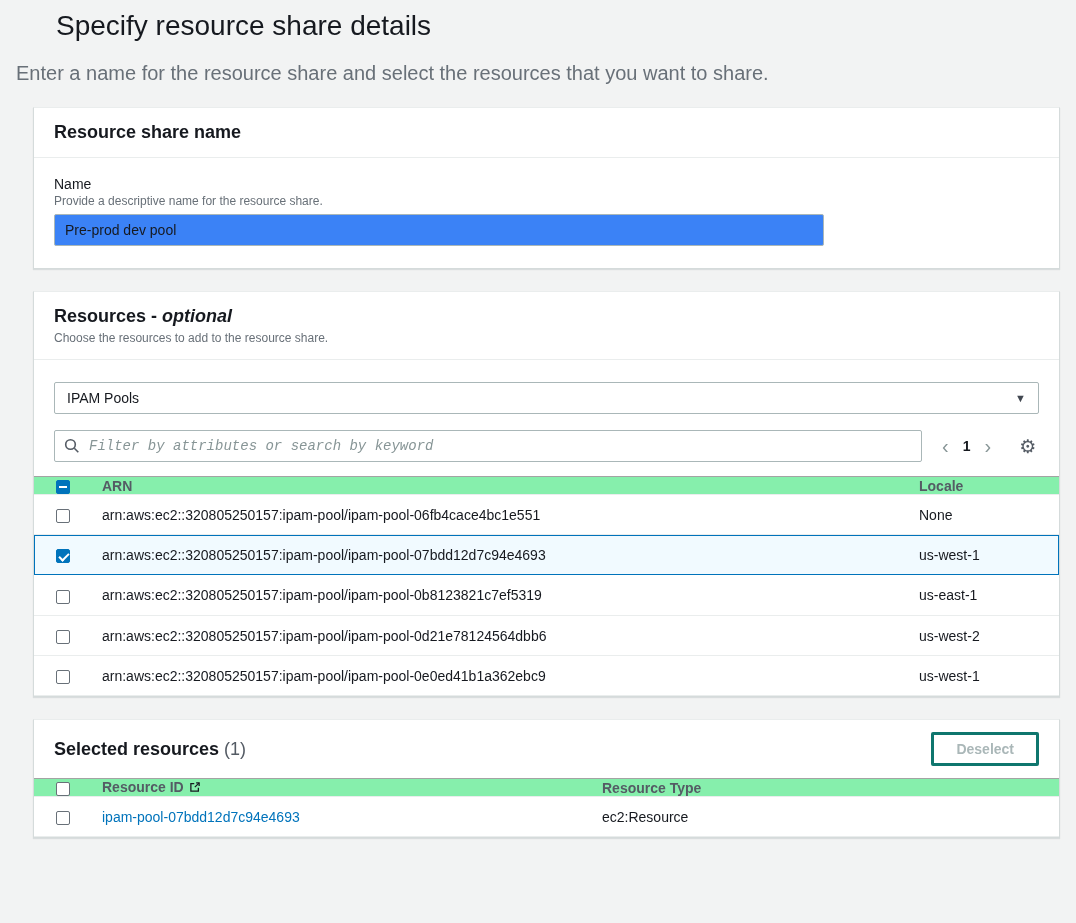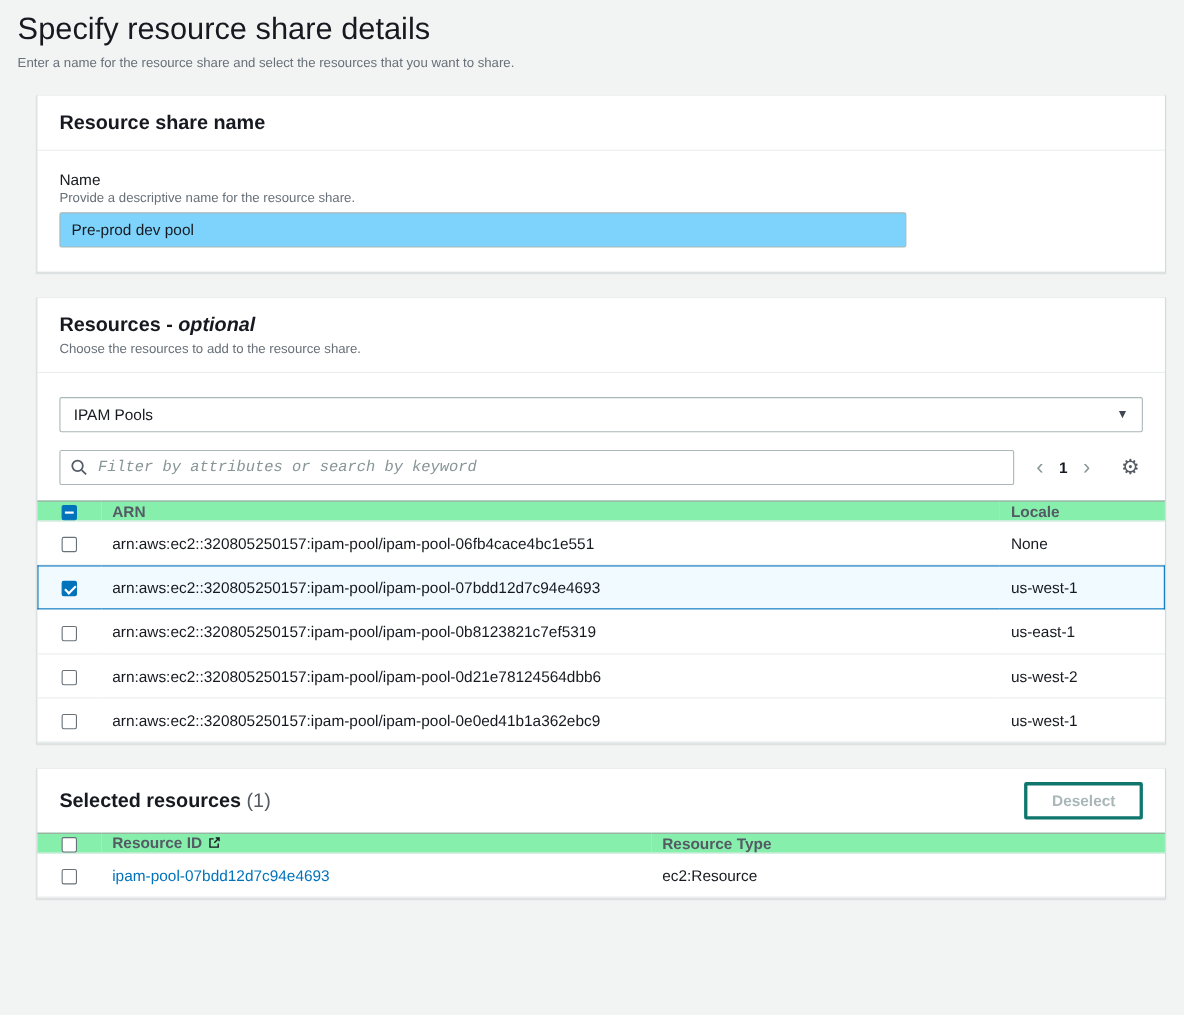--- a/index.html
+++ b/index.html
@@ -4,22 +4,22 @@
 <style>
   * { margin:0; padding:0; box-sizing:border-box; }
   html, body { width:1076px; height:923px; }
   body {
     background:#f2f3f3;
     font-family:"Liberation Sans","DejaVu Sans",sans-serif;
     color:#16191f;
     overflow:hidden;
   }
   .page { padding:8px 16px 12px; }
-  .page-title { font-size:28px; font-weight:400; color:#16191f; line-height:1.3; }
-  .page-subtitle { font-size:12px; color:#687078; margin-top:6px; }
+  .page-title { font-size:28px; font-weight:400; color:#16191f; line-height:1.3;margin-left:40px; }
+  .page-subtitle { font-size:20px; color:#687078; margin-top:18px; }
 
   .card {
     background:#fff;
     border:1px solid #d5dbdb;
     border-top-color:#eaeded;
     box-shadow:0 1px 1px 0 rgba(0,28,36,.10);
     margin-top:22px;
     margin-left:17px;
   }
   .card-header { padding:14px 20px 10px; }
@@ -30,21 +30,21 @@
   .card-body { padding:18px 20px 22px; }
 
   .field-label { font-size:14px; color:#16191f; margin-bottom:2px; }
   .field-hint { font-size:12px; color:#687078; margin-bottom:6px; }
 
   .text-input {
     width:770px; height:32px;
     border:1px solid #aab7b8; border-radius:2px;
     padding:4px 10px; font-size:14px; color:#16191f;
     font-family:"Liberation Sans","DejaVu Sans",sans-serif;
-    background:#7dd3fc; outline:none;
+    background:#3b82f6; outline:none;
   }
 
   .select-box {
     width:100%; height:32px;
     border:1px solid #aab7b8; border-radius:2px;
     background:#fff; cursor:pointer;
     display:flex; align-items:center; justify-content:space-between;
     padding:0 12px; font-size:14px; color:#16191f;
     margin-top:4px;
   }

